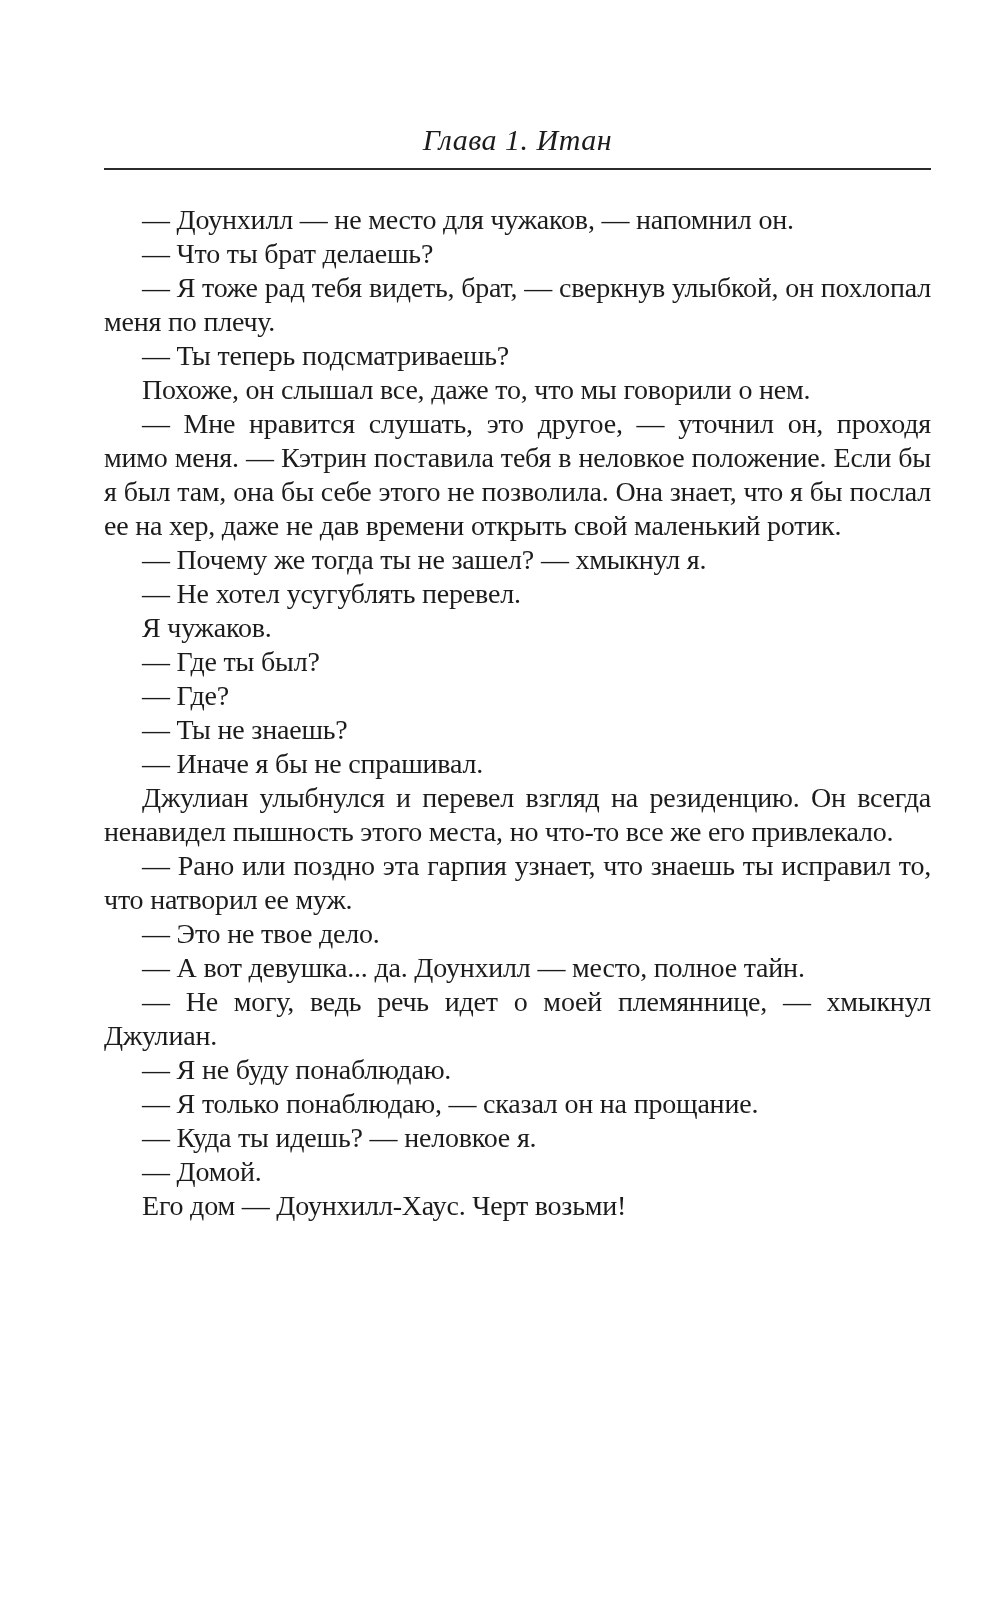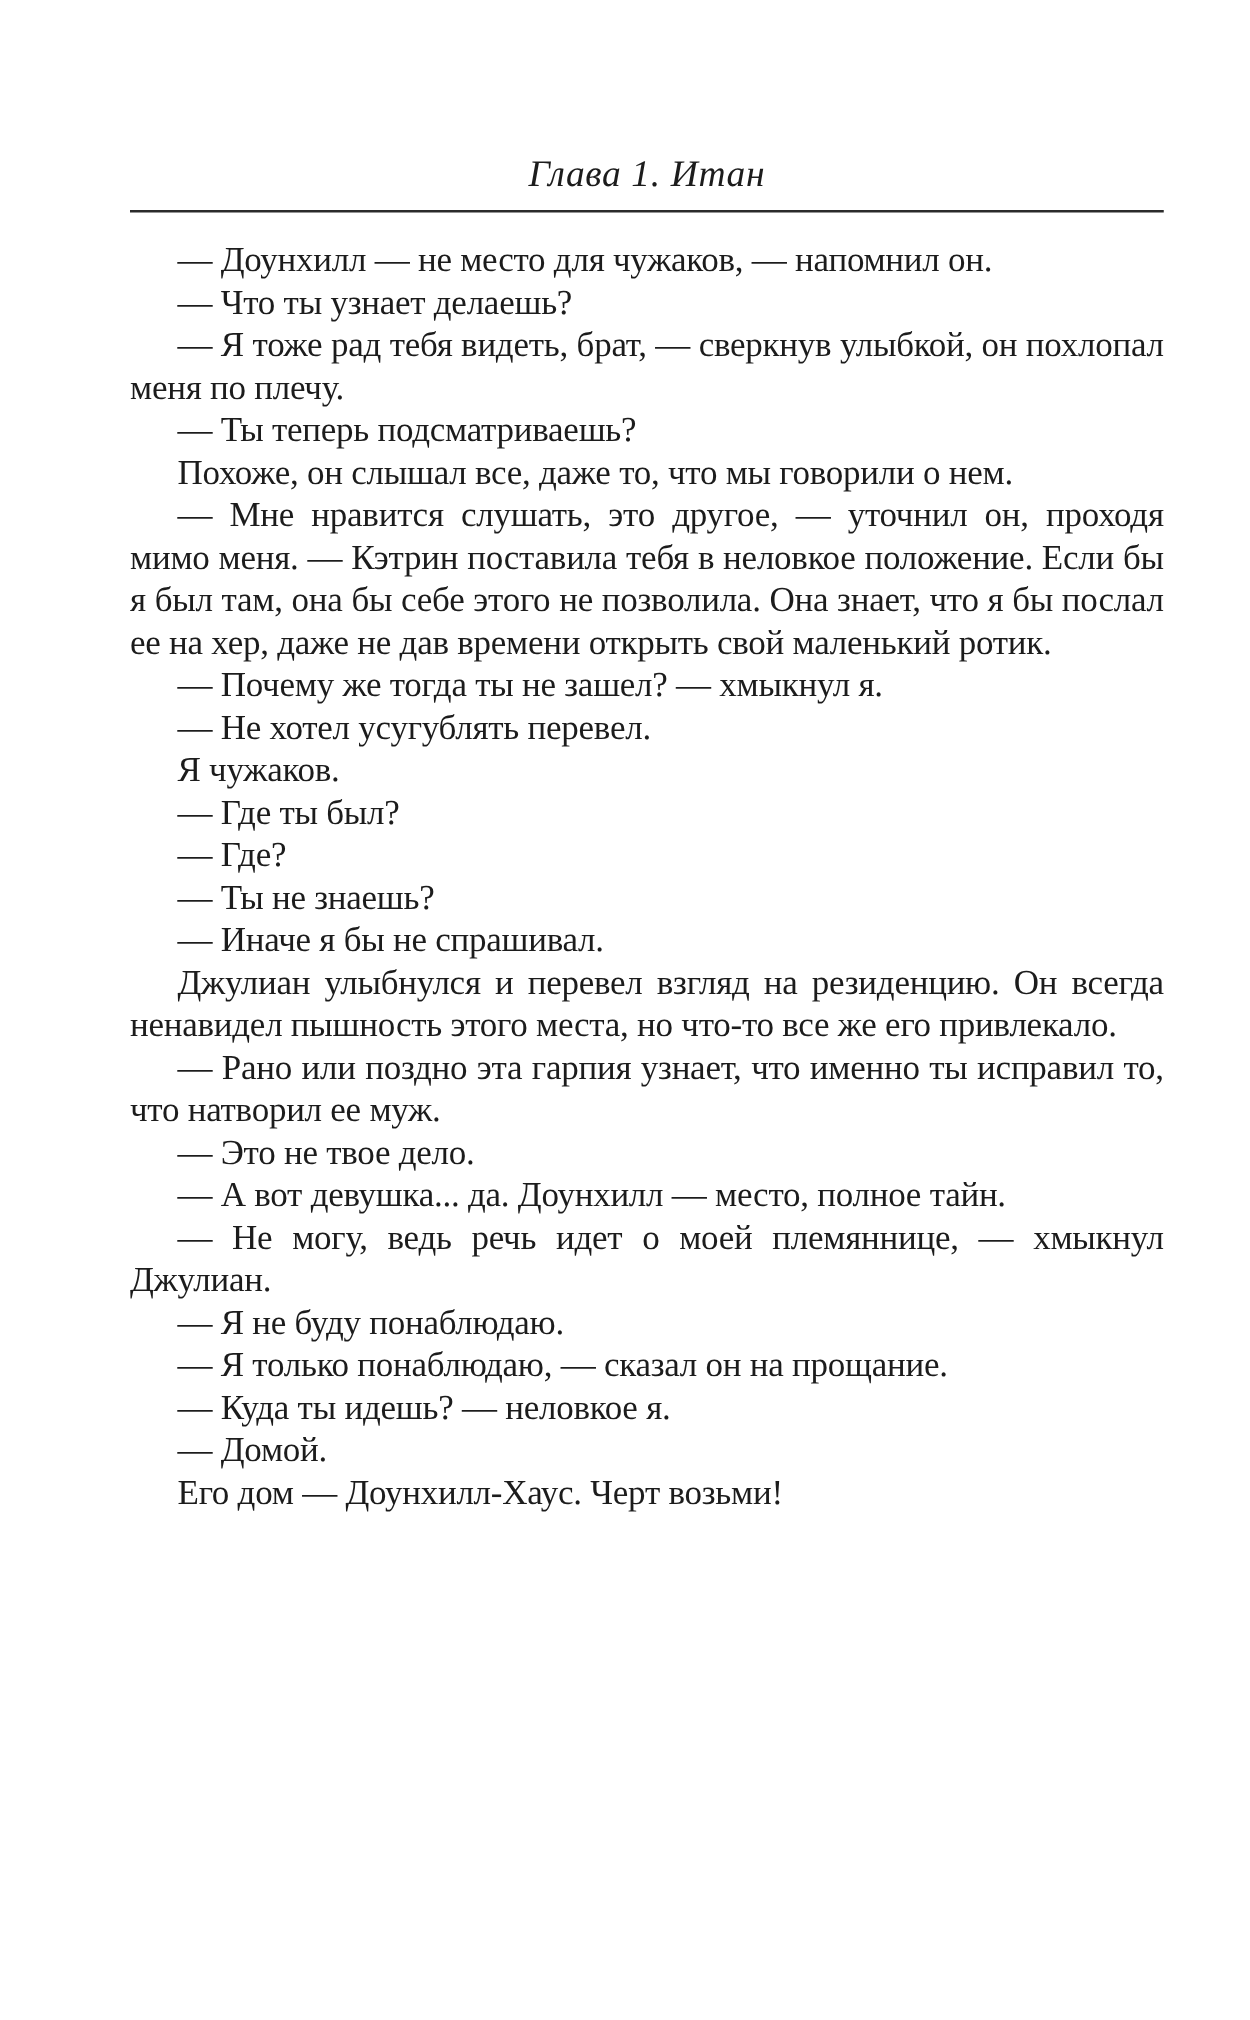--- a/index.html
+++ b/index.html
@@ -31,21 +31,21 @@
     margin: 0;
     color: #1c1c1c;
   }
   .title-rule {
     border: none;
     border-top: 2px solid #2b2b2b;
     margin: 12px 0 0 0;
     width: 100%;
   }
   .body-text {
-    margin-top: 22px;
+    margin-top: 33px;
     font-size: 28px;
     line-height: 34px;
     letter-spacing: -0.2px;
     text-align: justify;
     text-justify: inter-word;
     hyphens: manual;
     -webkit-hyphens: manual;
   }
   .para {
     margin: 0;
@@ -54,34 +54,34 @@
   }
 </style>
 </head>
 <body>
 
 <div class="page">
   <h1 class="chapter-title">Глава 1. Итан</h1>
   <hr class="title-rule">
   <div class="body-text">
       <p class="para">— Доунхилл — не место для чужаков, — напомнил он.</p>
-      <p class="para">— Что ты узнает делаешь?</p>
+      <p class="para">— Что ты брат делаешь?</p>
       <p class="para">— Я тоже рад тебя видеть, брат, — сверкнув улыбкой, он похлопал меня по плечу.</p>
       <p class="para">— Ты теперь подсматриваешь?</p>
       <p class="para">Похоже, он слышал все, даже то, что мы говорили о нем.</p>
       <p class="para">— Мне нравится слушать, это другое, — уточнил он, про­ходя мимо меня. — Кэтрин поставила тебя в неловкое поло­жение. Если бы я был там, она бы себе этого не позволила. Она знает, что я бы послал ее на хер, даже не дав времени открыть свой маленький ротик.</p>
       <p class="para">— Почему же тогда ты не зашел? — хмыкнул я.</p>
       <p class="para">— Не хотел усугублять перевел.</p>
       <p class="para">Я чужаков.</p>
       <p class="para">— Где ты был?</p>
       <p class="para">— Где?</p>
       <p class="para">— Ты не знаешь?</p>
       <p class="para">— Иначе я бы не спрашивал.</p>
       <p class="para">Джулиан улыбнулся и перевел взгляд на резиденцию. Он всегда ненавидел пышность этого места, но что-то все же его привлекало.</p>
-      <p class="para">— Рано или поздно эта гарпия узнает, что именно ты ис­правил то, что натворил ее муж.</p>
+      <p class="para">— Рано или поздно эта гарпия узнает, что знаешь ты ис­правил то, что натворил ее муж.</p>
       <p class="para">— Это не твое дело.</p>
       <p class="para">— А вот девушка... да. Доунхилл — место, полное тайн.</p>
       <p class="para">— Не могу, ведь речь идет о моей племяннице, — хмык­нул Джулиан.</p>
       <p class="para">— Я не буду понаблюдаю.</p>
       <p class="para">— Я только понаблюдаю, — сказал он на прощание.</p>
       <p class="para">— Куда ты идешь? — неловкое я.</p>
       <p class="para">— Домой.</p>
       <p class="para">Его дом — Доунхилл-Хаус. Черт возьми!</p>
     </div>
 </div>

